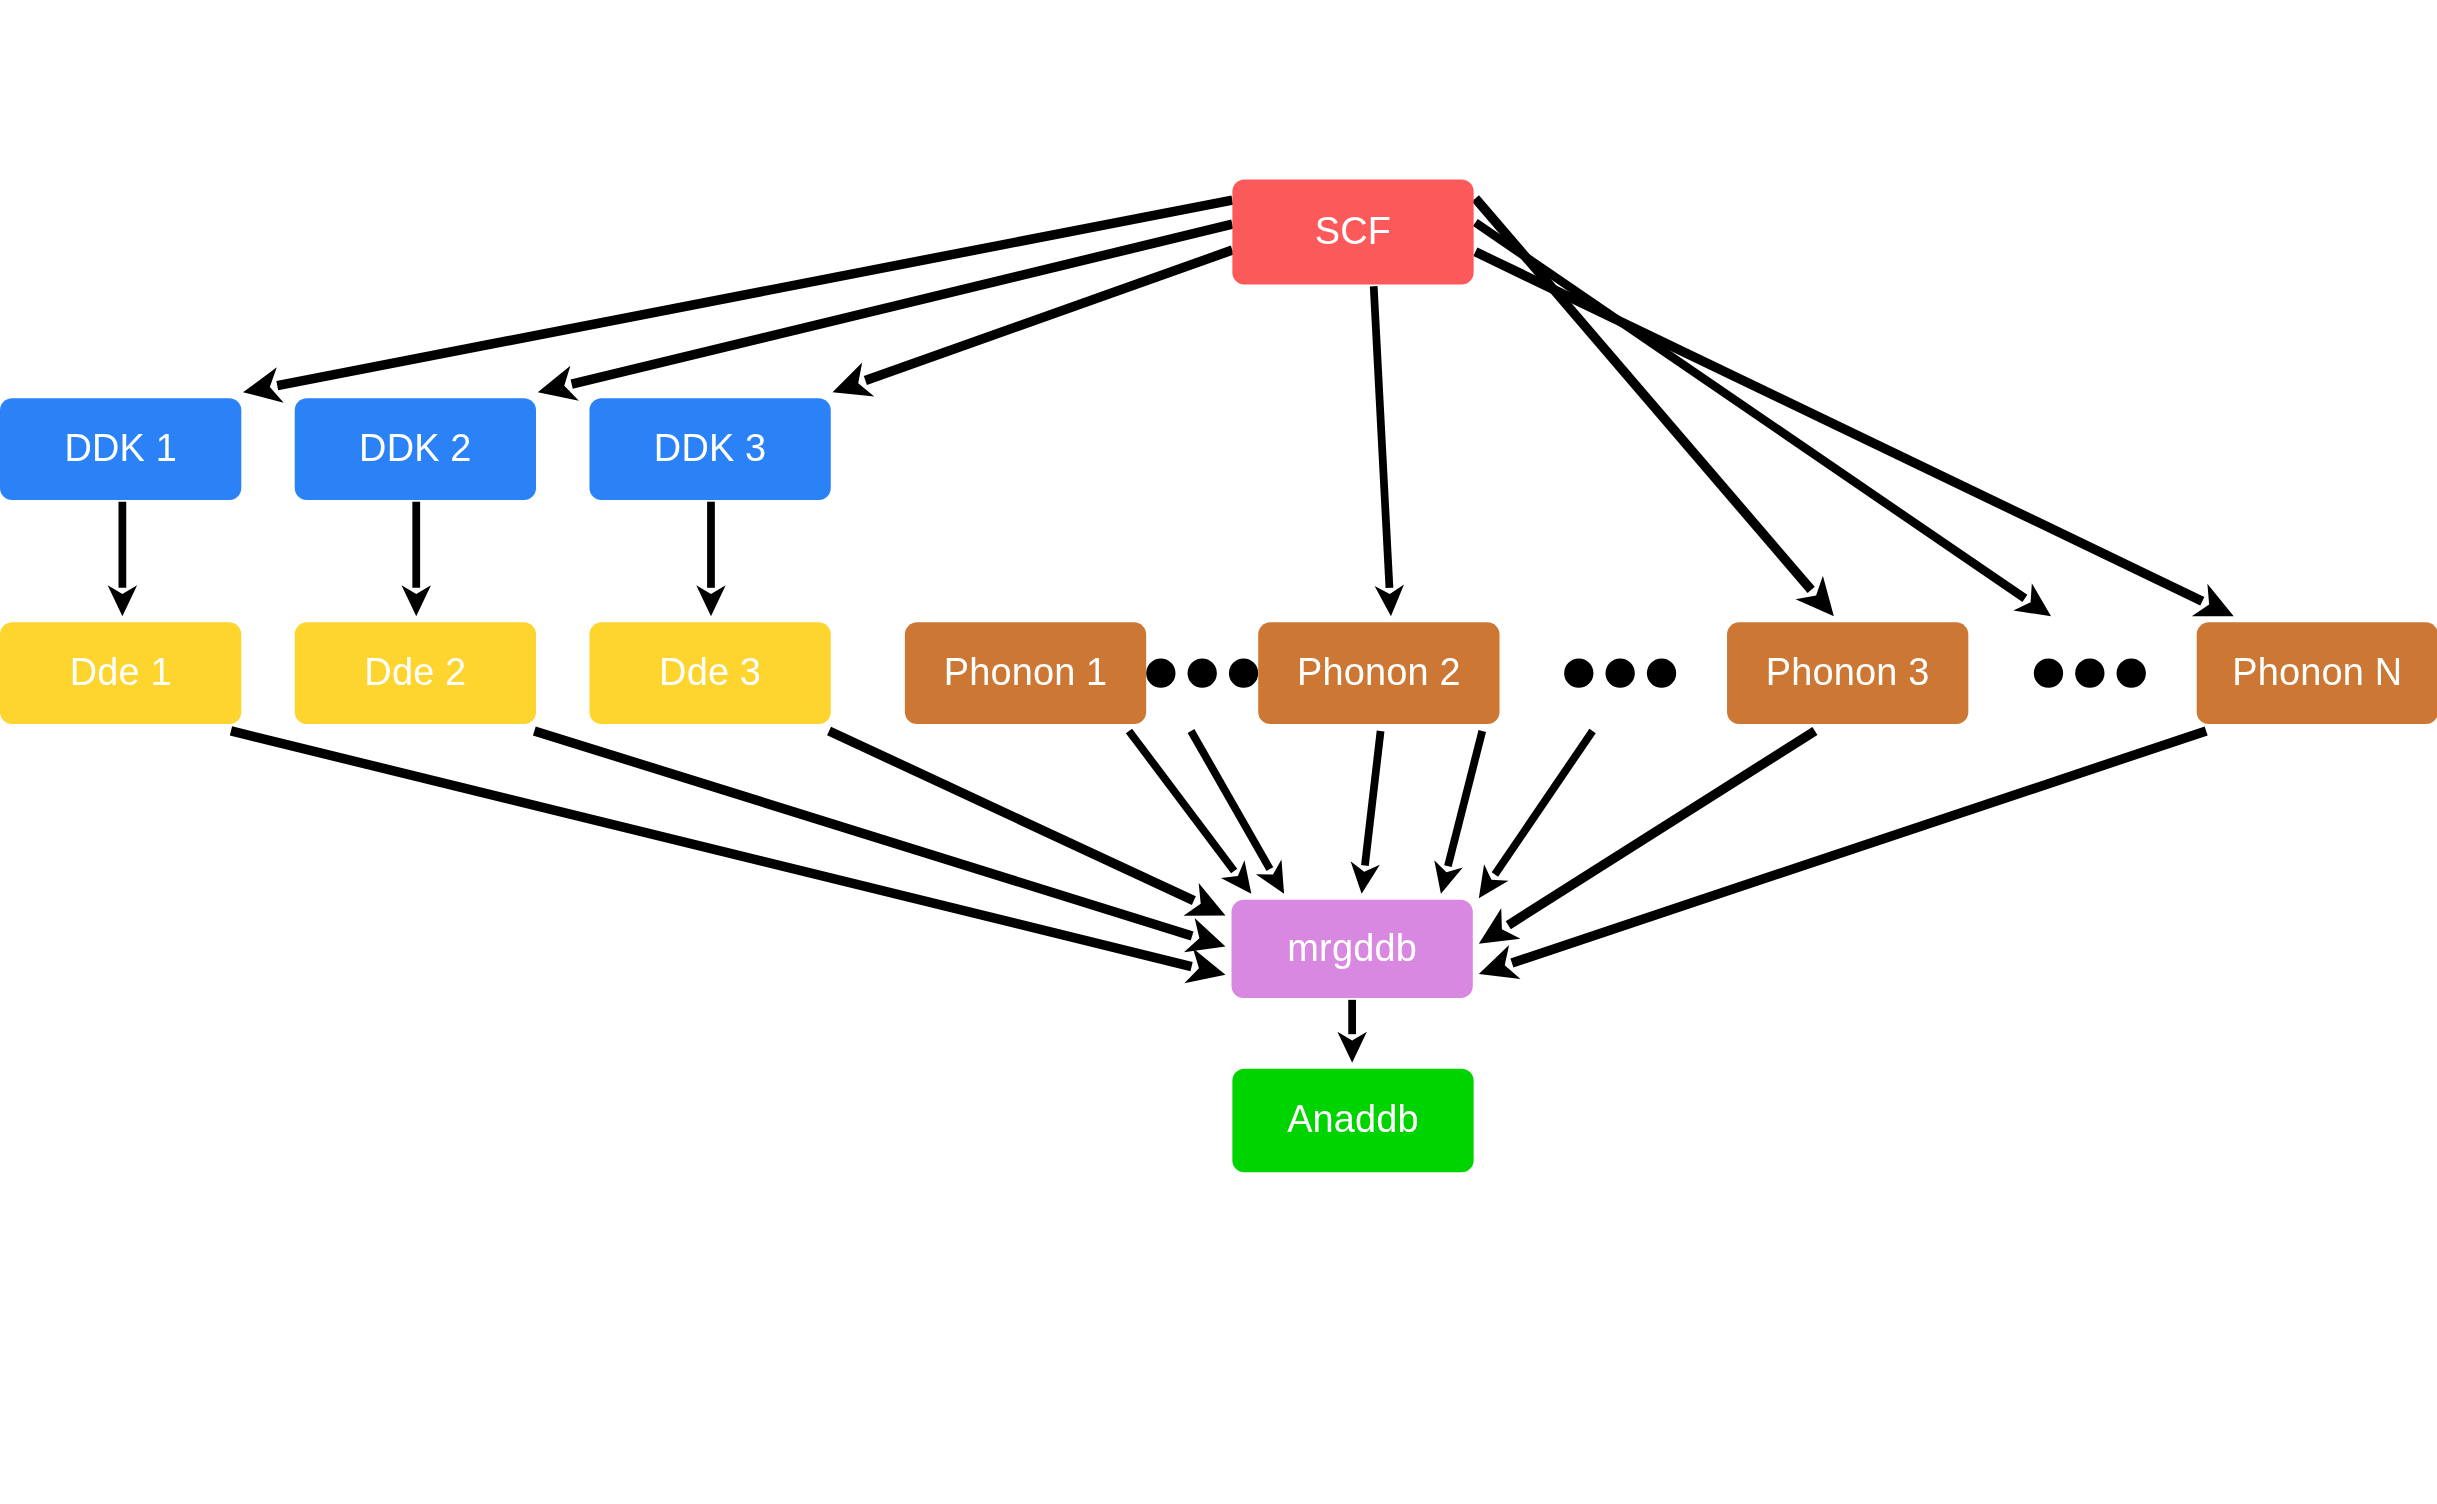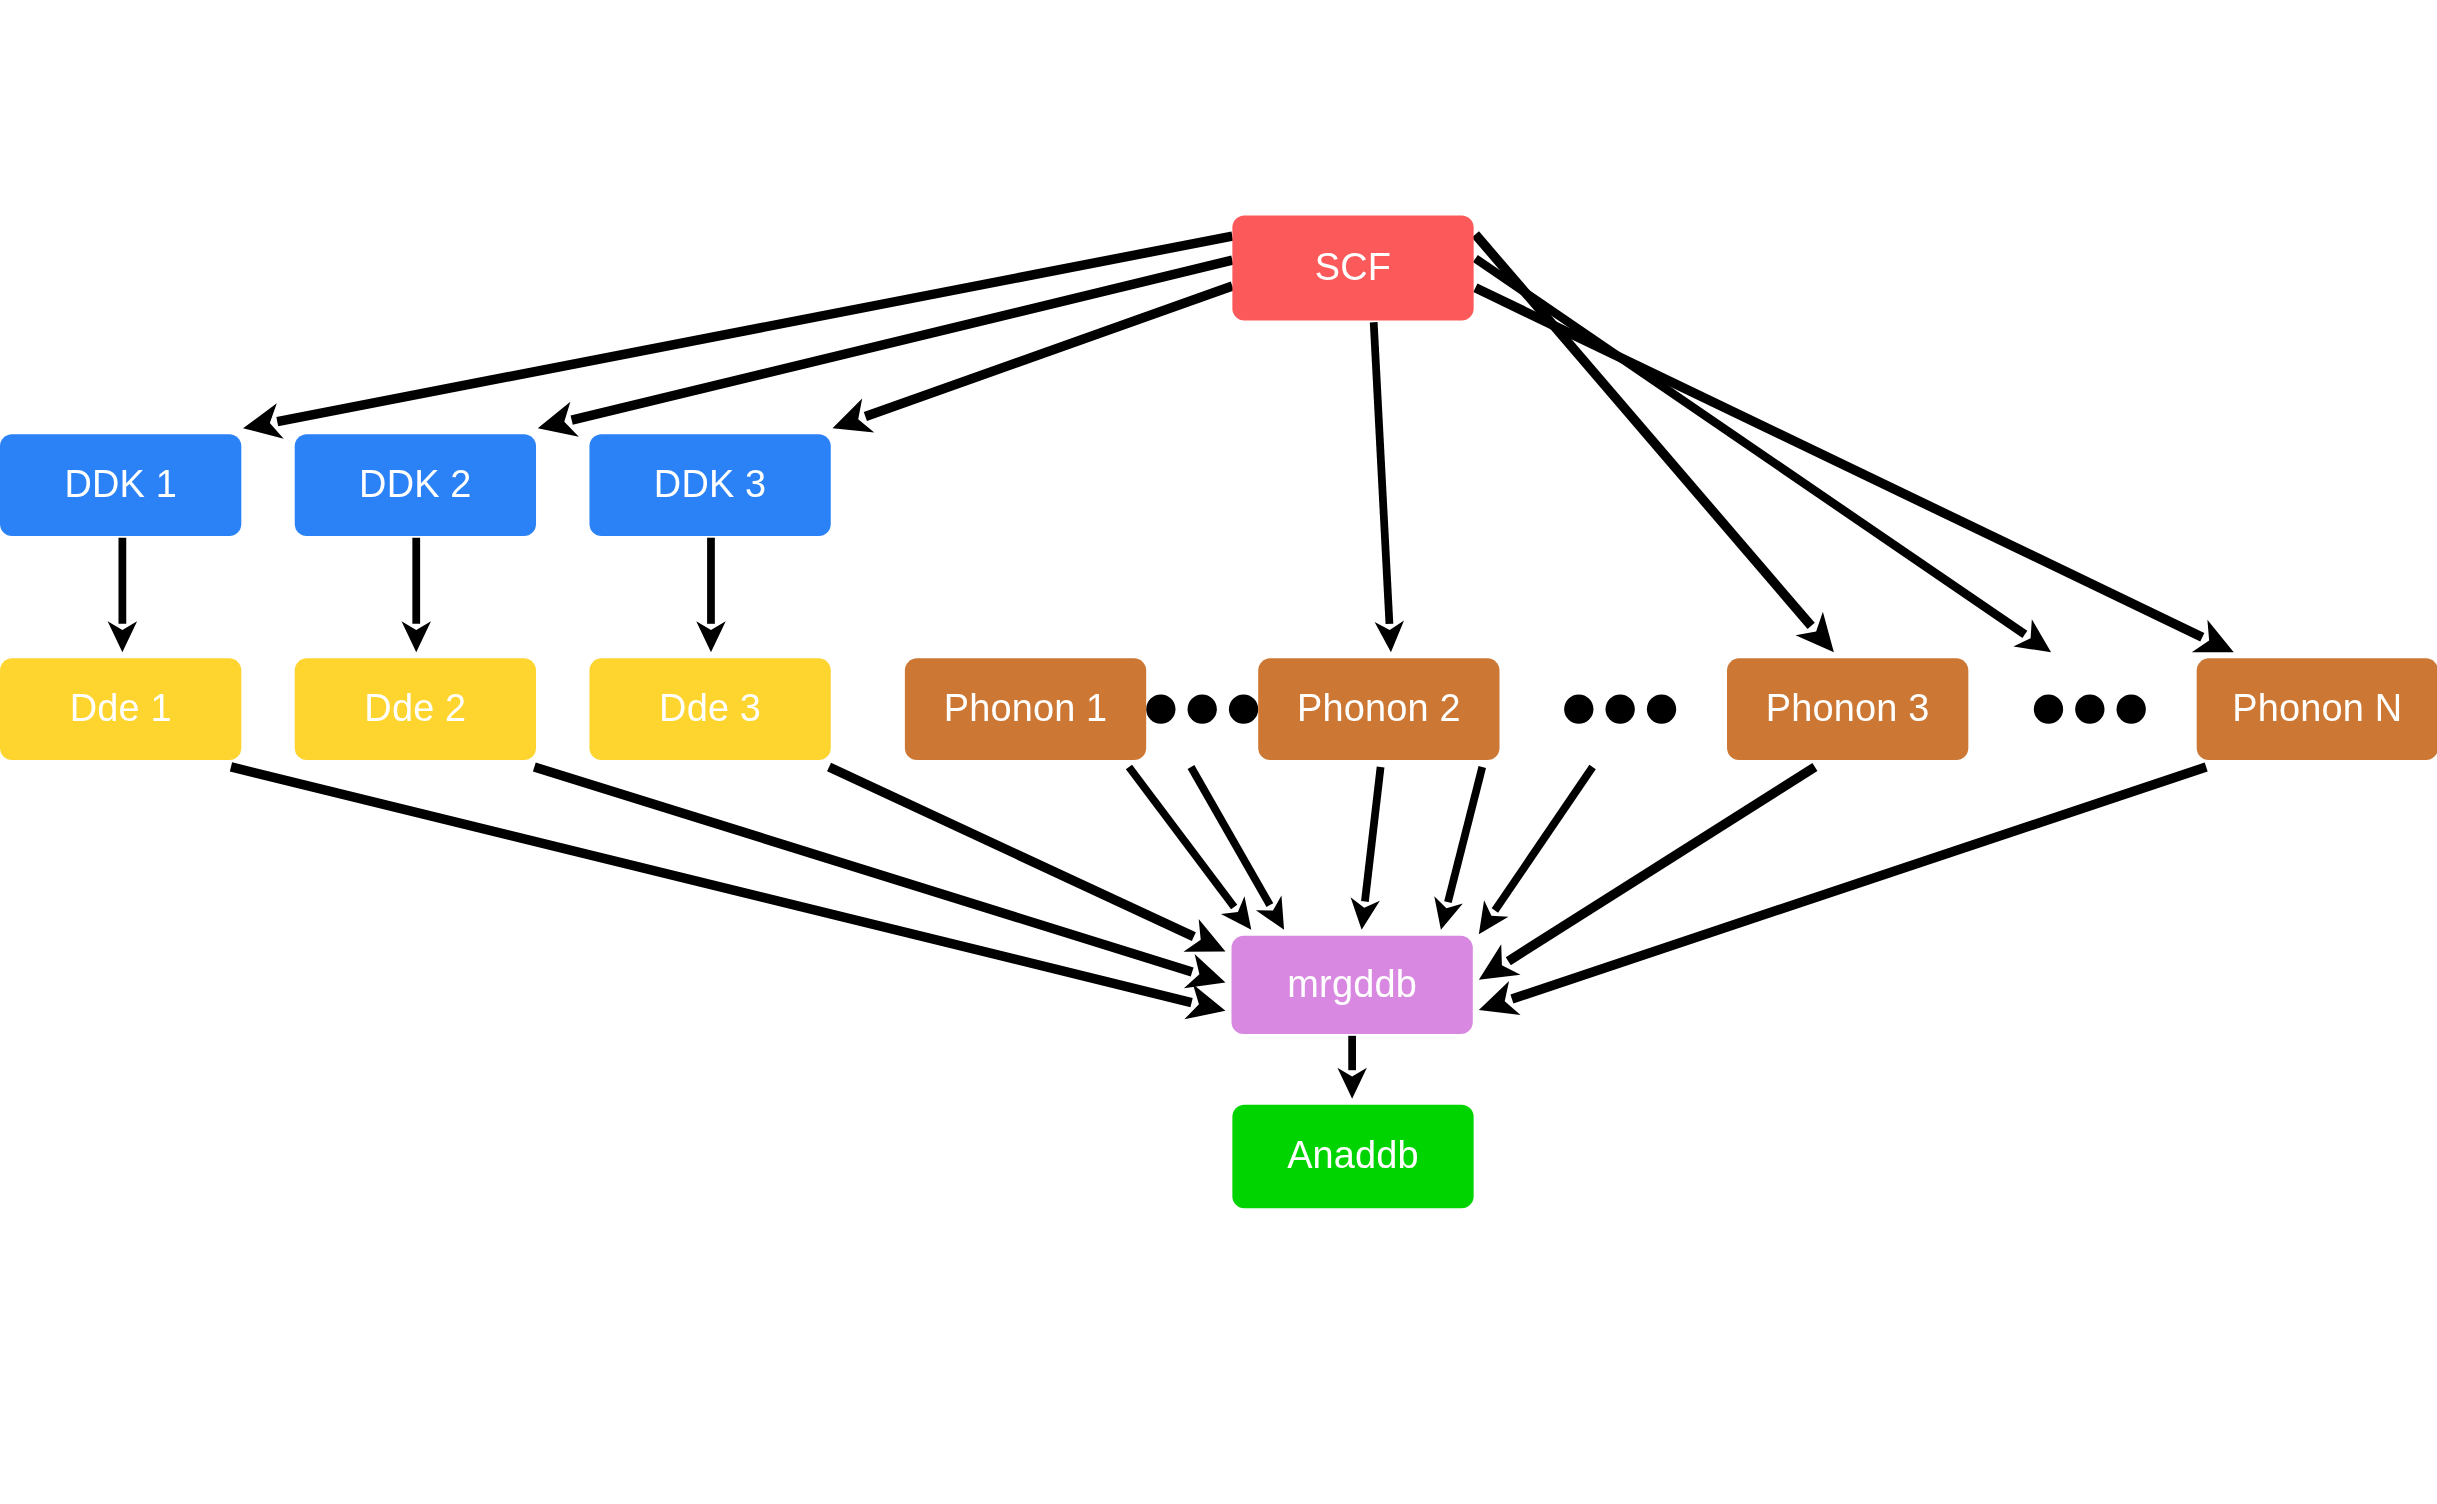--- a/index.html
+++ b/index.html
@@ -12,21 +12,20 @@
     width: 2438px;
     height: 1505px;
     font-family: "Liberation Sans", sans-serif;
     overflow: hidden;
   }
   #diagram-root {
     position: relative;
     width: 2438px;
     height: 1337px;
     background: #ffffff;
-    margin-top: 36px;
   }
   svg#flow-canvas {
     position: absolute;
     top: 0;
     left: 0;
     width: 2438px;
     height: 1505px;
   }
   .node-label {
     font-family: "Liberation Sans", sans-serif;

